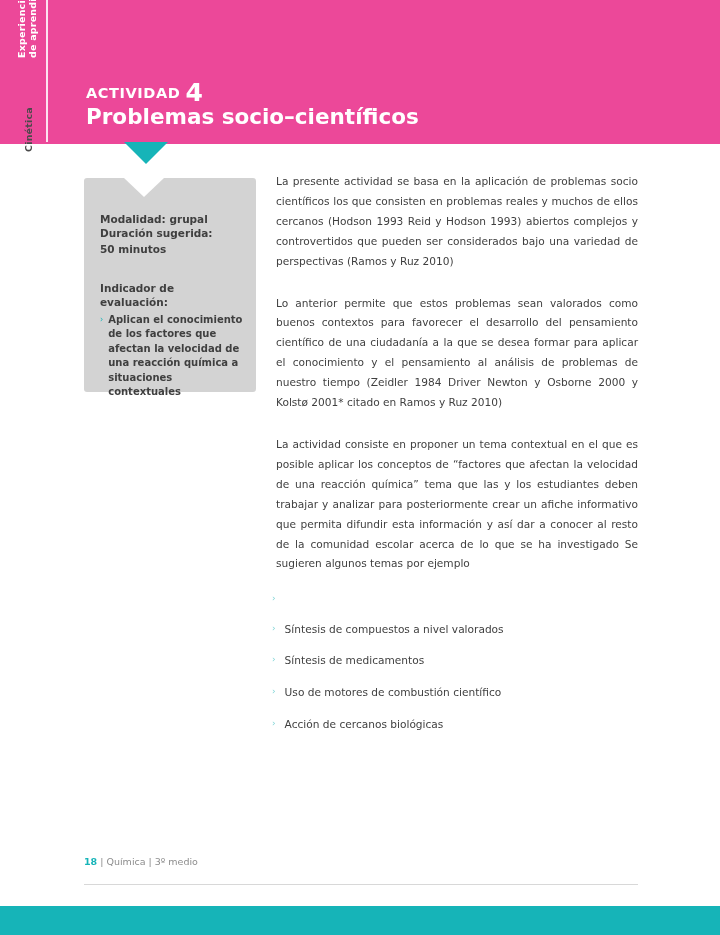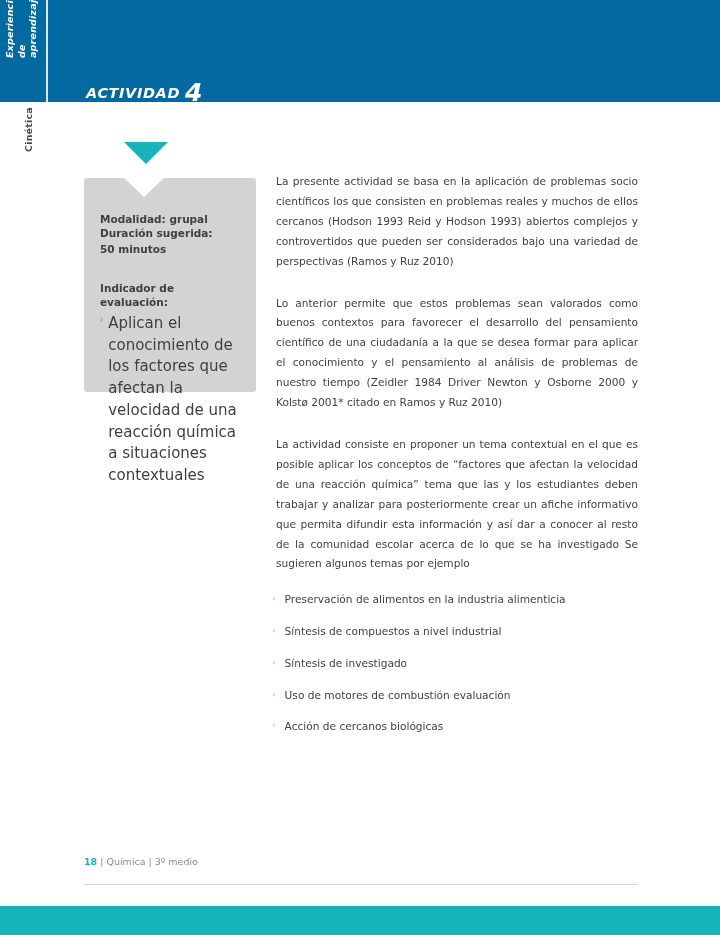--- a/index.html
+++ b/index.html
@@ -15,23 +15,22 @@
     font-family: "DejaVu Sans", "Liberation Sans", sans-serif;
     color: #3f3f3f;
   }
 
   
   .header-band {
     position: absolute;
     left: 0;
     top: 0;
     width: 720px;
-    height: 102px;
-    background: #0369a1;
-    font-style: italic;
+    height: 144px;
+    background: #ec4899;
   }
   
   .header-divider {
     position: absolute;
     left: 46px;
     top: 0;
     width: 2px;
     height: 142px;
     background: #ffffff;
     opacity: 0.85;
@@ -62,27 +61,26 @@
   .activity-kicker .act-num {
     font-size: 25px;
     font-weight: bold;
     vertical-align: -3px;
     margin-left: 5px;
     letter-spacing: 0;
   }
   .activity-title {
     position: absolute;
     left: 86px;
-    top: 116px;
+    top: 106px;
     color: #ffffff;
     font-size: 21.5px;
     font-weight: bold;
     line-height: 1;
     white-space: nowrap;
-    margin-left: 40px;
   }
 
   
   .vtab {
     position: absolute;
     transform-origin: left top;
     transform: rotate(180deg);
     writing-mode: vertical-rl;
     white-space: pre-line;
     line-height: 1.18;
@@ -145,22 +143,22 @@
   }
   .info-bullet-mark {
     color: #16b4b8;
     font-size: 8px;
     line-height: 1.5;
     margin-right: 5px;
     flex: 0 0 auto;
     padding-top: 1px;
   }
   .info-bullet-text {
-    font-size: 15px;
-    font-weight: normal;
+    font-size: 10px;
+    font-weight: bold;
     color: #3f3f3f;
     line-height: 1.45;
   }
 
   
   .body-col {
     position: absolute;
     left: 276px;
     top: 172px;
     width: 362px;
@@ -271,33 +269,32 @@
 
 <div class="body-col">
   <p class="para">La presente actividad se basa en la aplicación de problemas socio científicos  los que consisten en problemas reales y  muchos de ellos cercanos (Hodson  1993  Reid y Hodson  1993)  abiertos  complejos y controvertidos  que pueden ser considerados bajo una variedad de perspectivas (Ramos y Ruz  2010)</p>
   <p class="para">Lo anterior permite que estos problemas sean valorados como buenos contextos para favorecer el desarrollo del pensamiento científico de una ciudadanía a la que se desea formar para aplicar el conocimiento y el pensamiento al análisis de problemas de nuestro tiempo (Zeidler  1984  Driver  Newton y Osborne  2000 y Kolstø  2001* citado en Ramos y Ruz  2010)</p>
   <p class="para">La actividad consiste en proponer un tema contextual en el que es posible aplicar los conceptos de “factores que afectan la velocidad de una reacción química”  tema que las y los estudiantes deben trabajar y analizar para posteriormente crear un afiche informativo que permita difundir esta información y así dar a conocer al resto de la comunidad escolar acerca de lo que se ha investigado  Se sugieren algunos temas  por ejemplo</p>
 </div>
 
 <div class="topic-list">
   <div class="topic-item">
     <span class="topic-mark">›</span>
-    <span class="topic-text">Preservación de alimentos en la industria alimenticia</span>
-  </div>
-  <div class="topic-item">
-    <span class="topic-mark">›</span>
-    <span class="topic-text">Síntesis de compuestos a nivel industrial</span>
-  </div>
-  <div class="topic-item">
-    <span class="topic-mark">›</span>
-    <span class="topic-text">Síntesis de investigado</span>
-  </div>
-  <div class="topic-item">
-    <span class="topic-mark">›</span>
-    <span class="topic-text">Uso de motores de combustión evaluación</span>
+  </div>
+  <div class="topic-item">
+    <span class="topic-mark">›</span>
+    <span class="topic-text">Síntesis de compuestos a nivel valorados</span>
+  </div>
+  <div class="topic-item">
+    <span class="topic-mark">›</span>
+    <span class="topic-text">Síntesis de medicamentos</span>
+  </div>
+  <div class="topic-item">
+    <span class="topic-mark">›</span>
+    <span class="topic-text">Uso de motores de combustión científico</span>
   </div>
   <div class="topic-item">
     <span class="topic-mark">›</span>
     <span class="topic-text">Acción de cercanos biológicas</span>
   </div>
 </div>
 
 <div class="footer-rule"></div>
 <div class="footer-text">
   <span class="pg">18</span>

